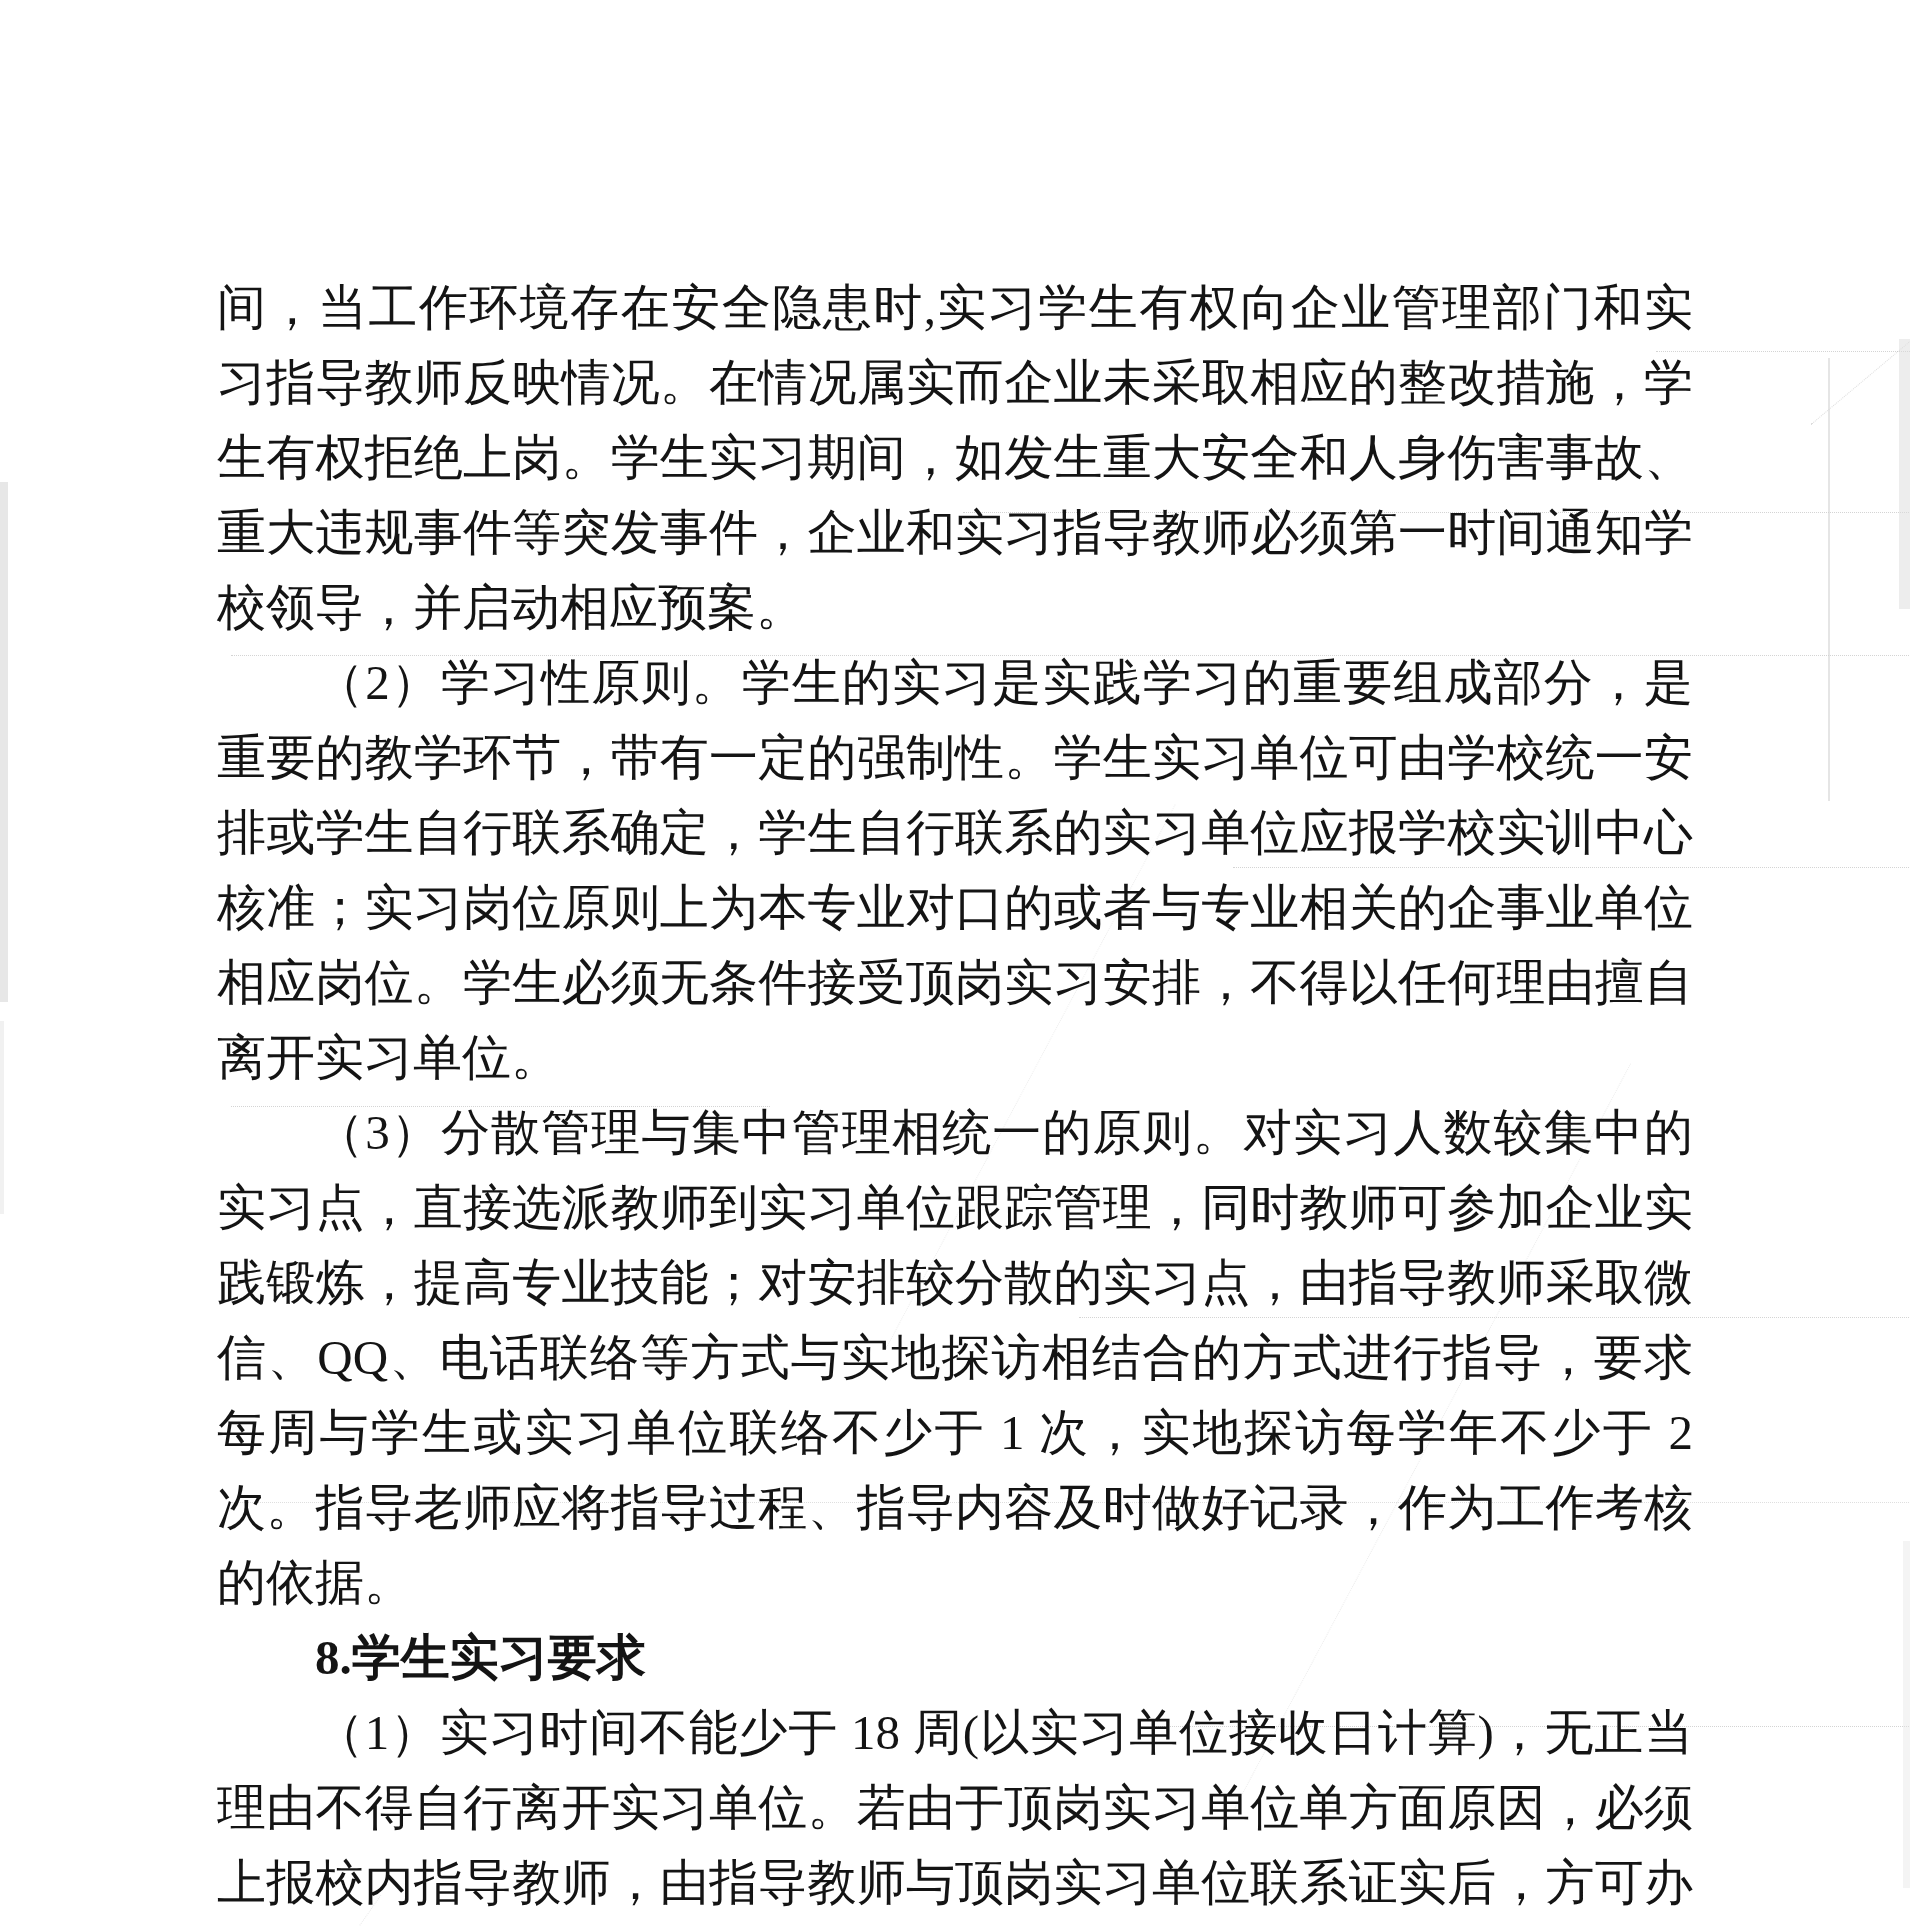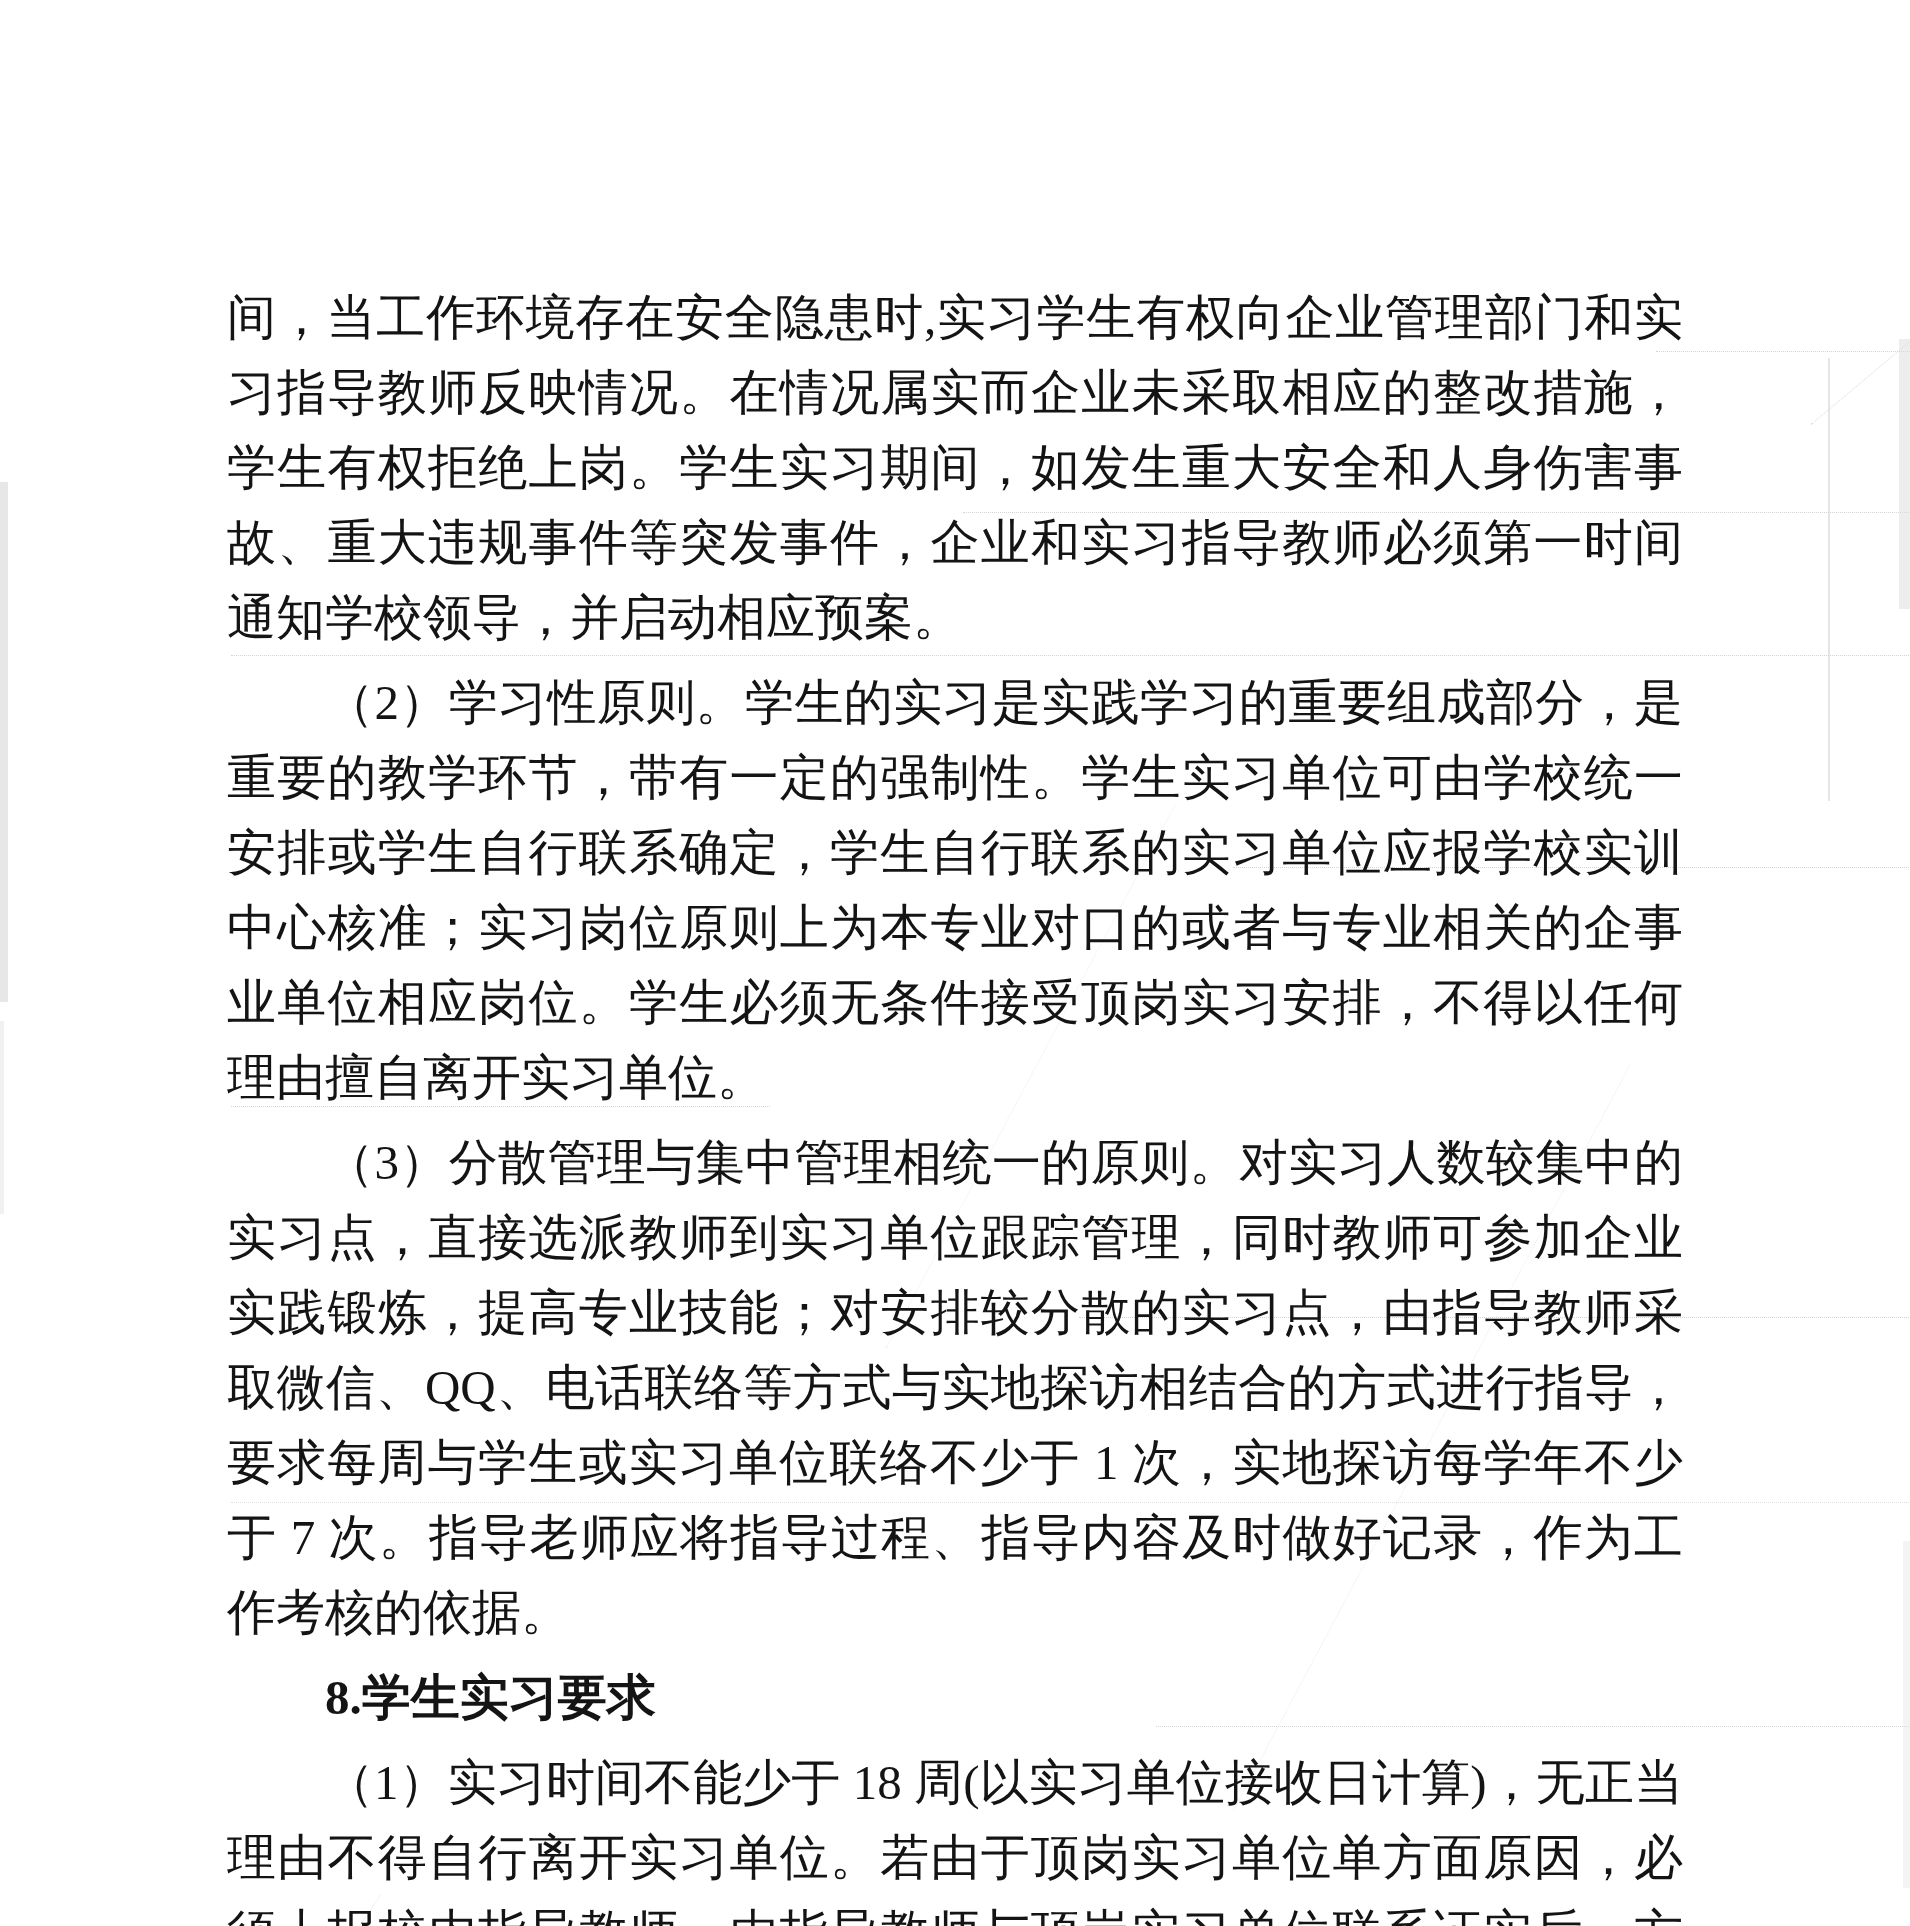--- a/index.html
+++ b/index.html
@@ -24,21 +24,21 @@
     position: absolute;
     left: 217px;
     top: 270px;
     width: 1476px;
     color: #141414;
     font-size: 49px;
     line-height: 75px;
     text-align: justify;
   }
   .textblock p {
-    margin: 10px;
+    margin: 0;
     padding: 0;
   }
   .para {
     text-indent: 2em;
   }
   .para.no-indent {
     text-indent: 0;
   }
   .para.heading {
     font-weight: 700;
@@ -87,20 +87,20 @@
     <div class="streak" style="left:0;     top:482px; width:7.7px; height:520px; opacity:.5;"></div>
     <div class="streak" style="left:0;     top:1021px; width:3.9px; height:193px;  opacity:.3;"></div>
     <div class="streak" style="left:1828px; top:358px;  width:1.5px;  height:443px; opacity:.55;"></div>
     <div class="streak" style="left:1899px; top:339px;  width:11.6px; height:270px;  background:#dcdcdc; opacity:.5;"></div>
     <div class="streak" style="left:1903px; top:1541px; width:7.7px; height:347px;  background:#e3e3e3; opacity:.4;"></div>
   </div>
 
   <main class="textblock">
     <p class="para no-indent">间，当工作环境存在安全隐患时,实习学生有权向企业管理部门和实习指导教师反映情况。在情况属实而企业未采取相应的整改措施，学生有权拒绝上岗。学生实习期间，如发生重大安全和人身伤害事故、重大违规事件等突发事件，企业和实习指导教师必须第一时间通知学校领导，并启动相应预案。</p>
     <p class="para">（2）学习性原则。学生的实习是实践学习的重要组成部分，是重要的教学环节，带有一定的强制性。学生实习单位可由学校统一安排或学生自行联系确定，学生自行联系的实习单位应报学校实训中心核准；实习岗位原则上为本专业对口的或者与专业相关的企事业单位相应岗位。学生必须无条件接受顶岗实习安排，不得以任何理由擅自离开实习单位。</p>
-    <p class="para">（3）分散管理与集中管理相统一的原则。对实习人数较集中的实习点，直接选派教师到实习单位跟踪管理，同时教师可参加企业实践锻炼，提高专业技能；对安排较分散的实习点，由指导教师采取微信、QQ、电话联络等方式与实地探访相结合的方式进行指导，要求每周与学生或实习单位联络不少于 1 次，实地探访每学年不少于 7 次。指导老师应将指导过程、指导内容及时做好记录，作为工作考核的依据。</p>
+    <p class="para">（3）分散管理与集中管理相统一的原则。对实习人数较集中的实习点，直接选派教师到实习单位跟踪管理，同时教师可参加企业实践锻炼，提高专业技能；对安排较分散的实习点，由指导教师采取微信、QQ、电话联络等方式与实地探访相结合的方式进行指导，要求每周与学生或实习单位联络不少于 1 次，实地探访每学年不少于 2 次。指导老师应将指导过程、指导内容及时做好记录，作为工作考核的依据。</p>
     <p class="para heading">8.学生实习要求</p>
     <p class="para">（1）实习时间不能少于 18 周(以实习单位接收日计算)，无正当理由不得自行离开实习单位。若由于顶岗实习单位单方面原因，必须上报校内指导教师，由指导教师与顶岗实习单位联系证实后，方可办理相关的离岗手续，并调换到新的顶岗实习单位，不允许先离岗后报告。擅离岗位未经学校同意者，按实习不合格处理。</p>
 
   </main>
 
 </div>
 
 
 </body></html>

